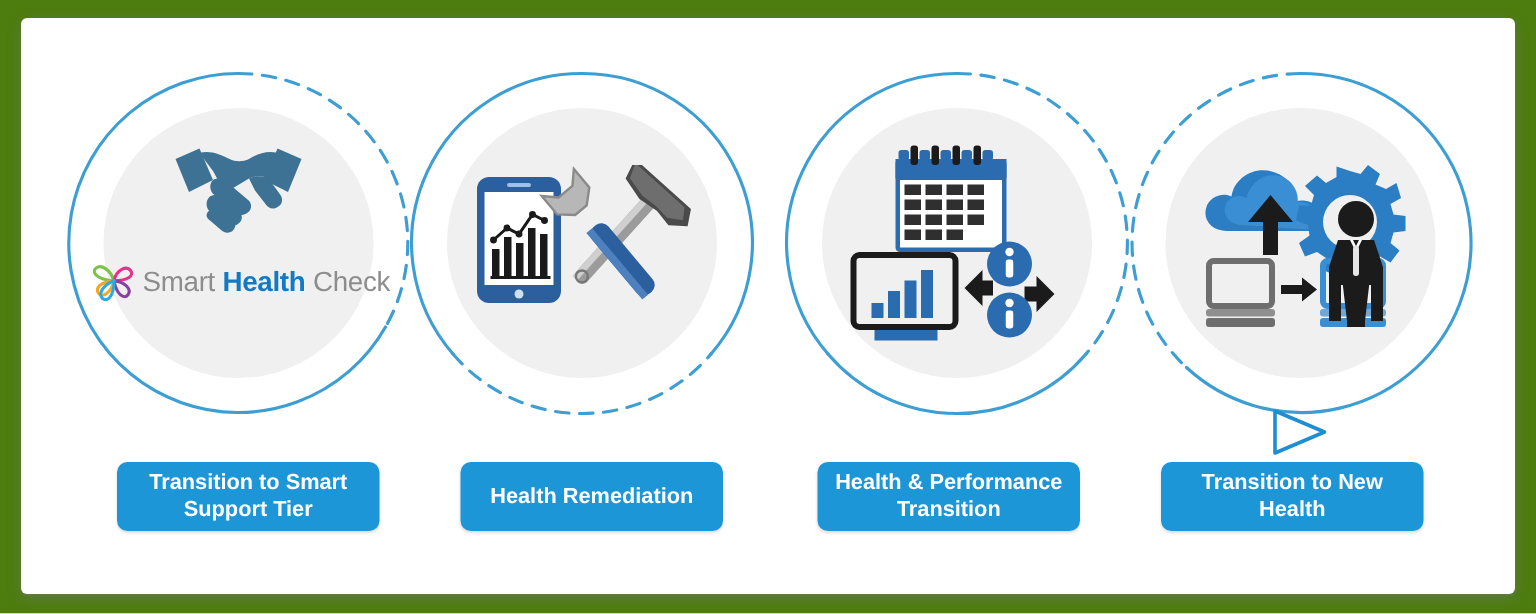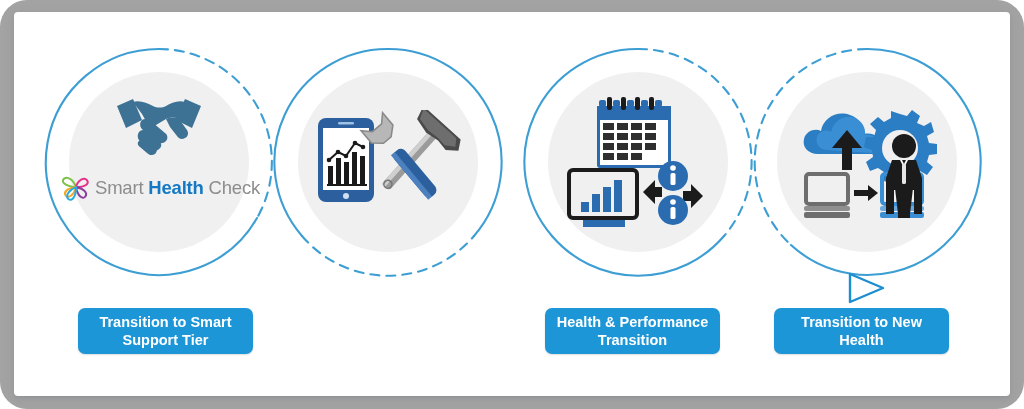--- a/index.html
+++ b/index.html
@@ -9,22 +9,21 @@
     height: 409px;
     overflow: hidden;
     background: #ffffff;
     font-family: "Liberation Sans", sans-serif;
   }
 
   #stage {
     position: relative;
     width: 1024px;
     height: 409px;
-    background: #a3a3a3;
-    border-radius: 27px;
+    background: #4d7c0f;
   }
 
   
   #card {
     position: absolute;
     left: 14px;
     top: 12px;
     width: 996px;
     height: 384px;
     background: #ffffff;
@@ -401,20 +400,25 @@
 
     <div class="labels-layer">
 
       <div class="step-label l1">
         <div>
           <span>Transition to Smart</span><br>
           <span>Support Tier</span>
         </div>
       </div>
 
+      <div class="step-label l2">
+        <div>
+          <span>Health Remediation</span>
+        </div>
+      </div>
 
       <div class="step-label l3">
         <div>
           <span>Health &amp; Performance</span><br>
           <span>Transition</span>
         </div>
       </div>
 
       <div class="step-label l4">
         <div>

